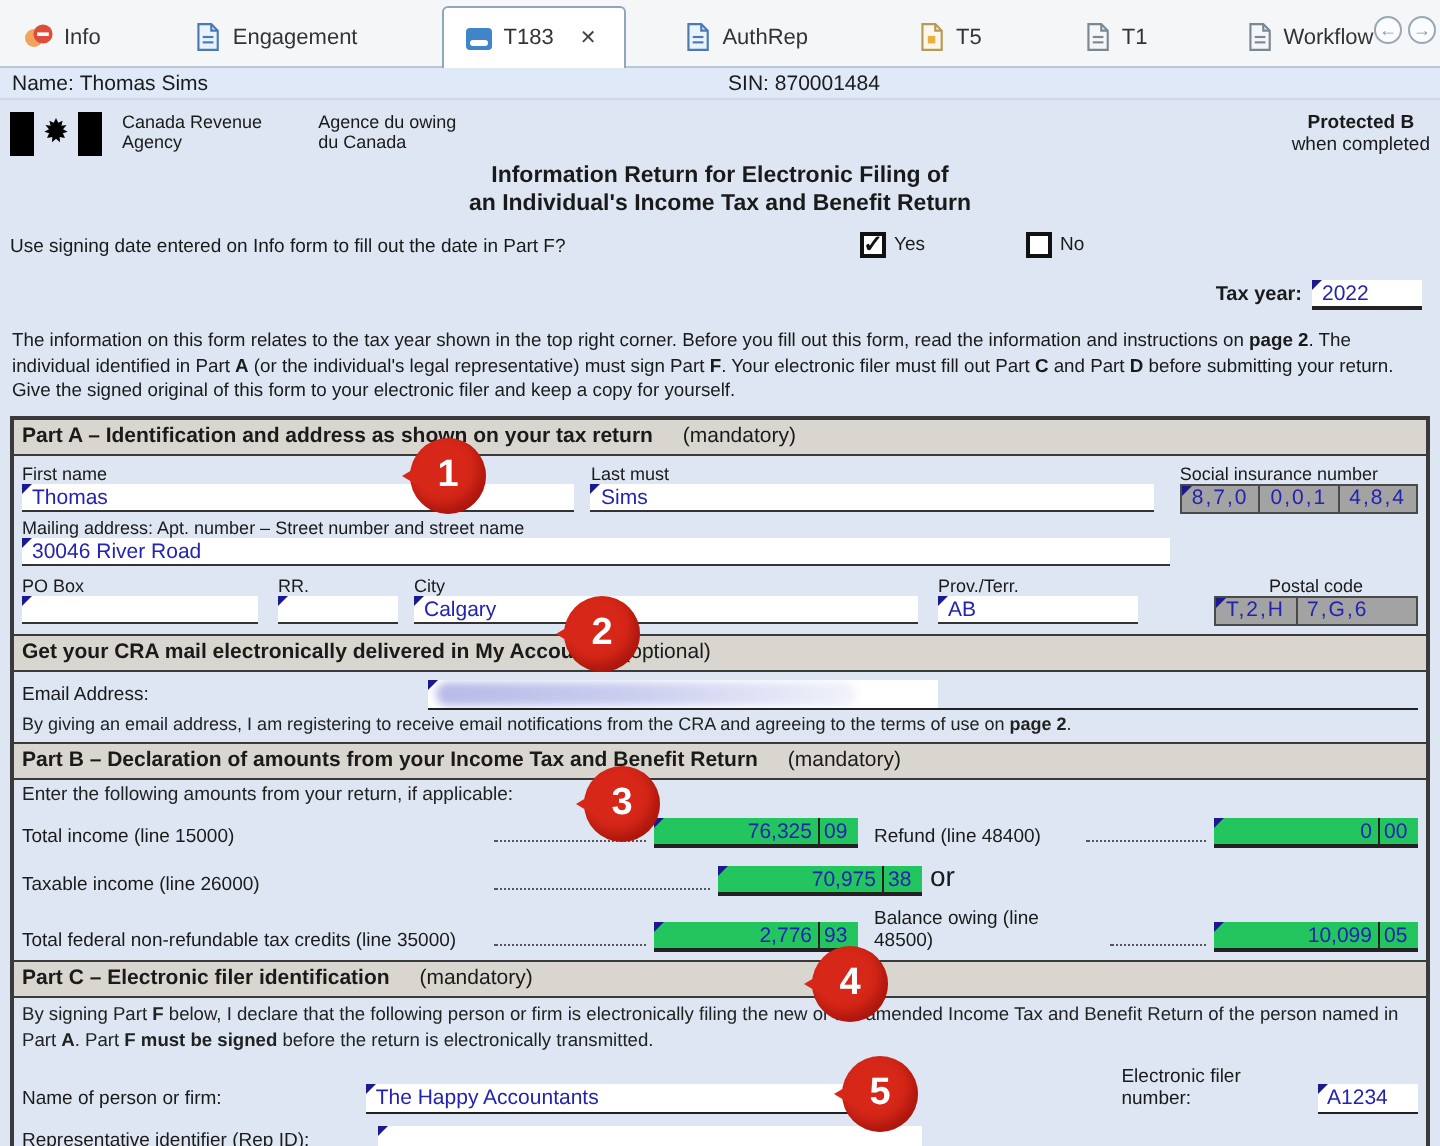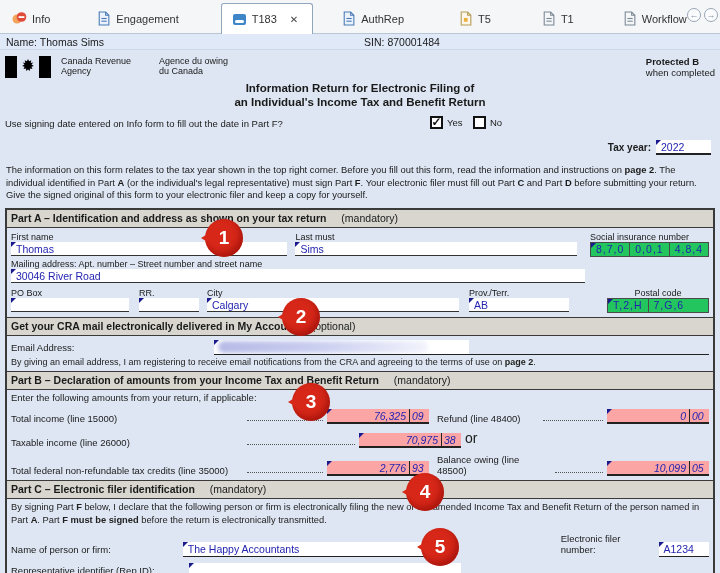--- a/index.html
+++ b/index.html
@@ -26,51 +26,51 @@
   .fv { position:relative; background:#fff; color:#2323b0; border-bottom:1px solid #333; font-size:10.5px; padding:1px 3px 0 5px; min-height:14px; }
   .fv::before { content:""; position:absolute; left:0; top:0; border-left:5px solid #1a1a8c; border-bottom:5px solid transparent; }
   .small { font-size:9px; color:#222; }
 
   .form-head { display:flex; justify-content:space-between; margin-top:2px; }
   .flagrow { display:flex; gap:10px; align-items:flex-start; }
   .flag { display:flex; width:46px; height:22px; }
   .flag .bar { width:12px; height:22px; background:#000; }
   .flag .mid { flex:1; display:flex; align-items:center; justify-content:center; }
   .agency { font-size:9px; line-height:1.15; margin-right:18px; }
-  .protected { text-align:left; font-size:9.5px; line-height:1.2; }
+  .protected { text-align:center; font-size:9.5px; line-height:1.2; }
 
   .title { text-align:center; font-size:11.5px; font-weight:bold; line-height:1.25; margin-top:2px; }
 
   .qrow { position:relative; font-size:9.5px; margin-top:8px; height:16px; }
   .cbgroup { position:absolute; display:flex; align-items:center; gap:4px; top:-2px; }
-  .cbgroup.yes { left:425px; } .cbgroup.no { left:468px; }
+  .cbgroup.yes { left:425px; } .cbgroup.no { left:508px; }
   .cb { width:13px; height:13px; border:2px solid #111; background:#fff; display:inline-flex; align-items:center; justify-content:center; font-size:12px; font-weight:bold; color:#111; }
 
   .taxyearrow { display:flex; justify-content:flex-end; align-items:center; gap:5px; font-size:10px; margin:6px 4px 0 0; }
   .taxyearrow .fv { width:55px; border-bottom:2px solid #222; }
 
   .intro { font-size:9.4px; line-height:1.38; margin:9px 1px 6px 1px; }
 
   
   .formbox { border:2px solid #3a3a3a; }
   .sechead { display:flex; background:#d8d6cf; font-size:10.5px; padding:2px 4px 3px 4px; border-bottom:1px solid #3a3a3a; }
   .sechead .sfx { font-weight:normal; white-space:pre;padding-left:12px; }
   .secbody { padding:2px 4px 4px 4px; border-bottom:1px solid #3a3a3a; }
 
   .cols { display:flex; }
   .fld-label { font-size:9px; margin:2px 0 0 0; }
-  .comb { position:relative; display:flex; background:#22c55e; border:1px solid #4a4a4a; color:#2323b0; font-size:10.5px; }
+  .comb { position:relative; display:flex; background:#a3a3a3; border:1px solid #4a4a4a; color:#2323b0; font-size:10.5px; }
   .comb::before { content:""; position:absolute; left:0; top:0; border-left:5px solid #1a1a8c; border-bottom:5px solid transparent; }
   .comb .grp { padding:0 5px 1px 5px; border-right:1px solid #4a4a4a; letter-spacing:1px; }
   .comb .grp:last-child { border-right:none; }
 
   
   .brow { display:flex; align-items:flex-end; margin-top:6px; font-size:9.5px; }
   .dots { flex:1; border-bottom:1px dotted #555; margin:0 4px 3px 4px; height:10px; }
-  .amt { display:flex; width:102px; background:#fca5a5; border-bottom:2px solid #222; position:relative; font-size:10.5px; color:#2323b0;font-style:italic; }
+  .amt { display:flex; width:102px; background:#22c55e; border-bottom:2px solid #222; position:relative; font-size:10.5px; color:#2323b0; }
   .amt::before { content:""; position:absolute; left:0; top:0; border-left:5px solid #1a1a8c; border-bottom:5px solid transparent; }
   .amt .d { flex:1; text-align:right; padding:1px 3px 0 0; }
   .amt .c { width:20px; border-left:1px solid #222; padding:1px 0 0 2px; }
 
   .or { font-size:14px; padding:0 4px 2px 4px; }
 
   
   .crow { display:flex; align-items:flex-end; margin-top:6px; font-size:9.5px; }
   .crow .lbl { padding-bottom:2px; }
   .ulfield { position:relative; background:#fff; border-bottom:1.5px solid #222; min-height:15px; font-size:10.5px; color:#2323b0; padding:1px 3px 0 5px; }

